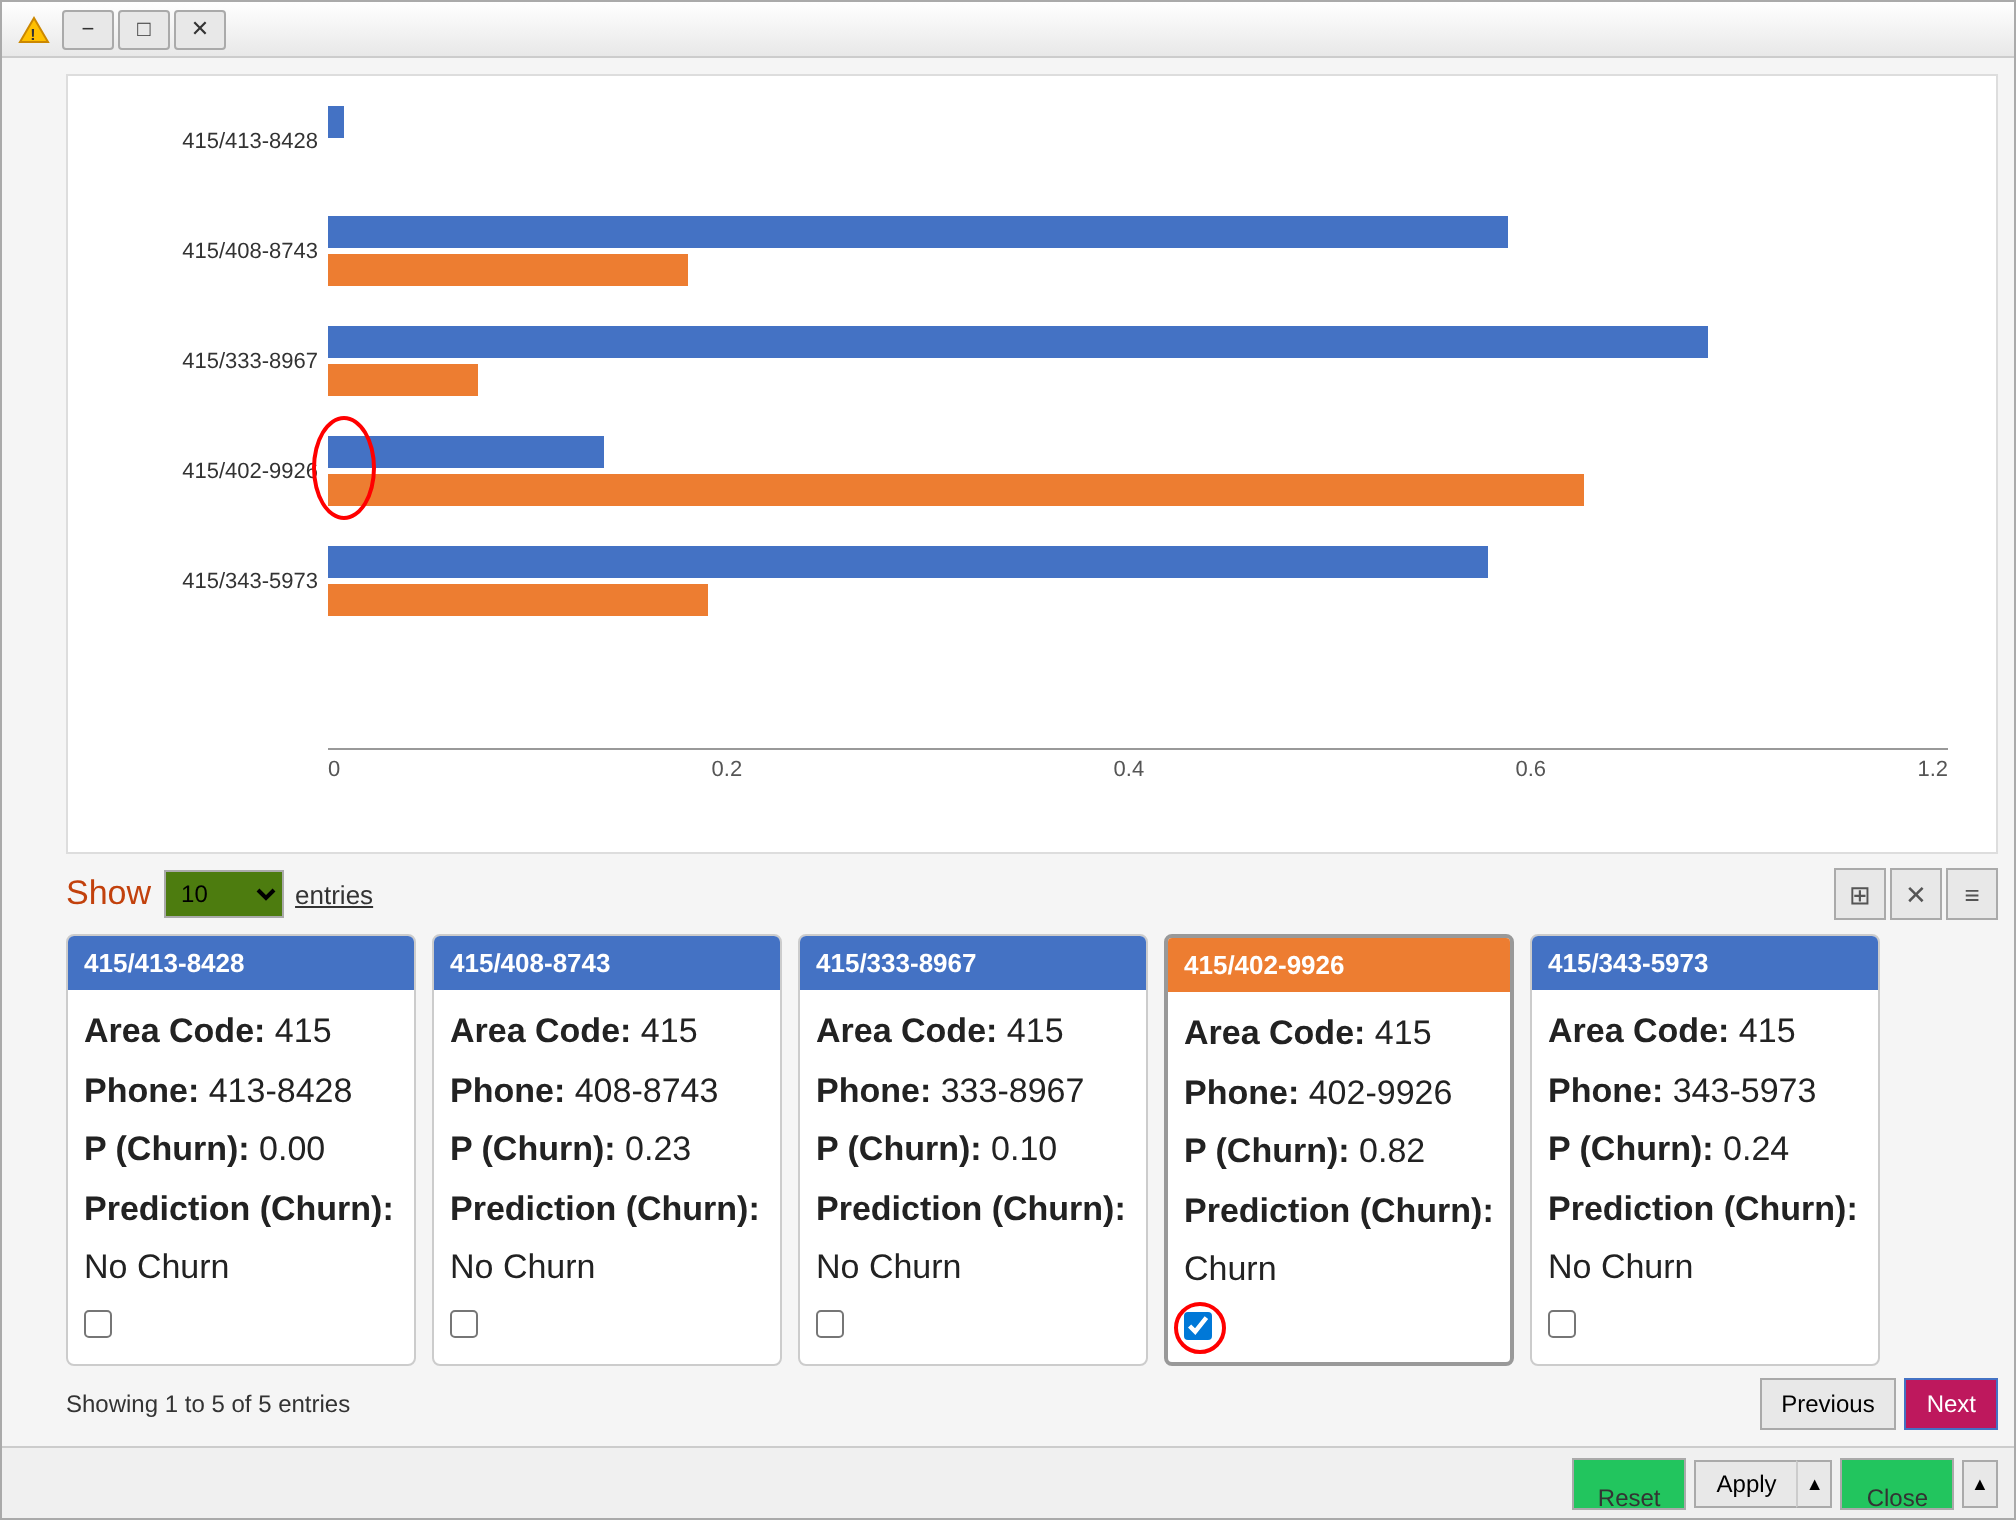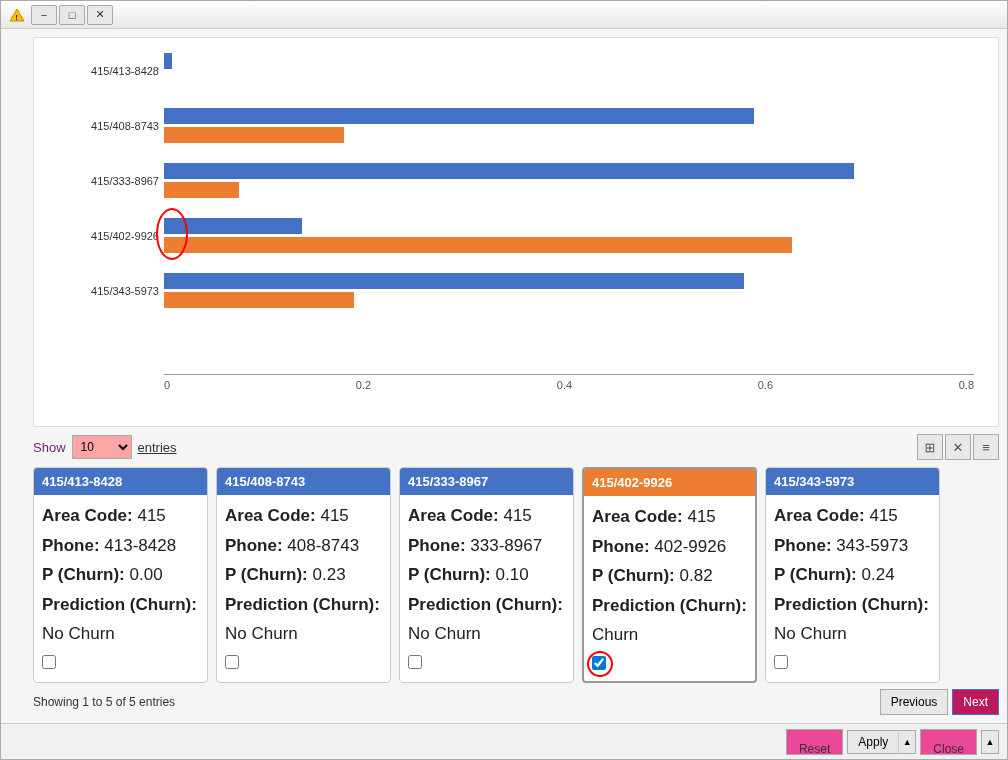--- a/index.html
+++ b/index.html
@@ -125,28 +125,28 @@
 
     .show-entries-row {
       display: flex;
       align-items: center;
       gap: 6px;
       margin-bottom: 8px;
       position: relative;
     }
 
     .show-label {
-      font-size: 13px;
-      color: #701a75;
+      font-size: 17px;
+      color: #c2410c;
     }
 
     .entries-select {
       height: 24px;
       border: 1px solid #aaa;
-      background: #fca5a5;
+      background: #4d7c0f;
       font-size: 12px;
       padding: 0 4px;
       width: 60px;
     }
 
     .entries-after {
       font-size: 13px;
       color: #333;
       text-decoration: underline;
     }
@@ -269,21 +269,21 @@
       align-items: center;
       justify-content: flex-end;
       padding: 0 8px;
       gap: 4px;
       flex-shrink: 0;
     }
 
     .action-btn {
       height: 24px;
       padding: 12px 12px;
-      background: #ec4899;
+      background: #22c55e;
       border: 1px solid #aaa;
       cursor: pointer;
       font-size: 12px;
       color: #333;
     }
 
     .split-btn {
       height: 24px;
       display: flex;
     }
@@ -376,21 +376,21 @@
             <div class="bar-orange" style="width:190px; height:16px; background:#ED7D31;"></div>
           </div>
         </div>
 
         <div style="position:absolute; bottom:18px; left:0; right:14px; height:1px; background:#999;"></div>
         <div style="position:absolute; bottom:2px; left:0; right:14px; display:flex; justify-content:space-between; font-size:11px; color:#555;">
           <span>0</span>
           <span>0.2</span>
           <span>0.4</span>
           <span>0.6</span>
-          <span>0.8</span>
+          <span>1.2</span>
         </div>
       </div>
     </div>
 
     <div class="bottom-section">
 
       <div class="show-entries-row">
         <span class="show-label">Show</span>
         <select class="entries-select">
           <option>10</option>

